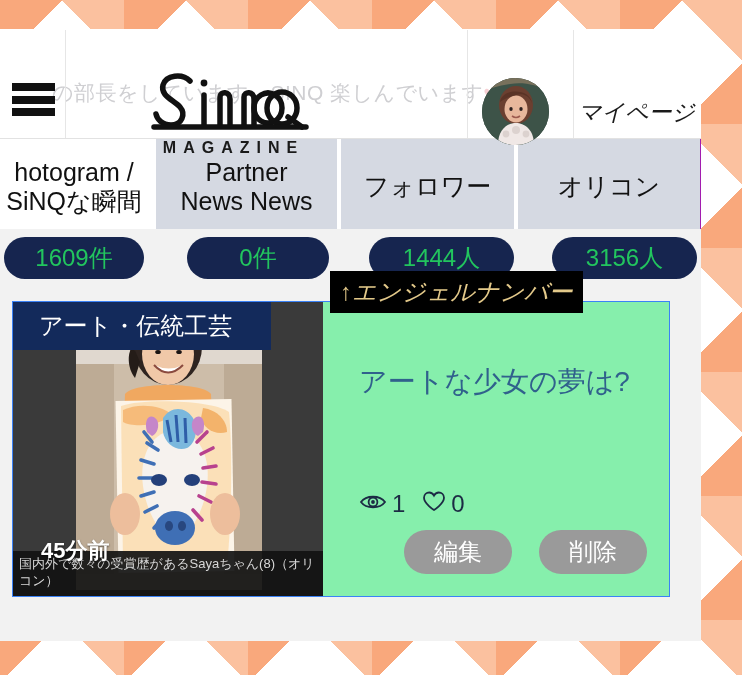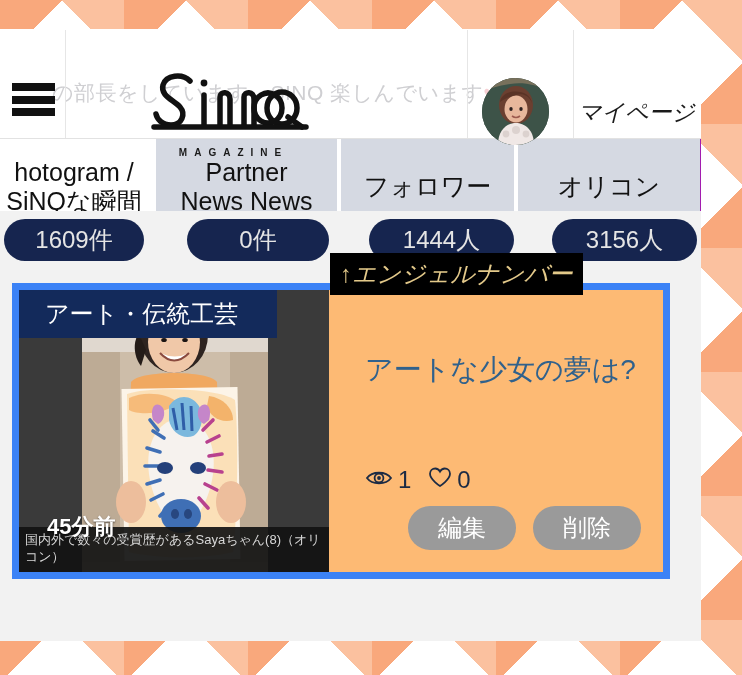--- a/index.html
+++ b/index.html
@@ -91,22 +91,22 @@
     position: absolute;
     left: 130px;
     top: 38px;
     width: 200px;
     z-index: 3;
     text-align: center;
   }
   .logo-mark { display: block; }
   .logo-sub {
     display: block;
-    margin-top: 10px;
-    font-size: 10px;
+    margin-top: 2px;
+    font-size: 16px;
     letter-spacing: 7px;
     color: #1a1a1a;
     font-weight: 700;
     text-align: center;
     text-indent: 7px;
   }
 
   .avatar {
     position: absolute;
     left: 482px;
@@ -126,21 +126,21 @@
     font-size: 23px;
     color: #1a1a1a;
     z-index: 4;
     white-space: nowrap;
     font-style: italic;
   }
 
   
   .tab-row {
     position: relative;
-    height: 72px;
+    height: 90px;
     background: #a21caf;
     display: flex;
     align-items: stretch;
     padding-left: 8px;
   }
   .tab {
     height: 96px;
     display: flex;
     align-items: center;
     justify-content: center;
@@ -166,21 +166,21 @@
     background: #f2f2f2;
     display: flex;
     align-items: center;
   }
   .count-badge {
     position: absolute;
     top: 8px;
     height: 42px;
     border-radius: 21px;
     background: #16254f;
-    color: #e5e5e5;
+    color: #22c55e;
     font-size: 24px;
     display: flex;
     align-items: center;
     justify-content: center;
     cursor: pointer;
   }
   .count-badge.c1 { left: 4px;   width: 140px; }
   .count-badge.c2 { left: 187px; width: 142px; }
   .count-badge.c3 { left: 369px; width: 145px; }
   .count-badge.c4 { left: 552px; width: 145px; }
@@ -198,22 +198,22 @@
     font-style: italic;
     z-index: 20;
   }
 
   
   .card {
     position: relative;
     margin: 6px 0 0 12px;
     width: 658px;
     height: 296px;
-    background: #fdba74;
-    border: 7px solid #3b82f6;
+    background: #86efac;
+    border: 1px solid #3b82f6;
     display: flex;
     overflow: hidden;
   }
 
   .card-media {
     position: relative;
     width: 310px;
     height: 100%;
     background: #3a3a3a;
     overflow: hidden;
@@ -283,21 +283,21 @@
     gap: 7px;
     font-size: 24px;
     color: #1c2b44;
   }
   .stat-group { display: flex; align-items: center; gap: 5px; }
   .card-actions {
     position: absolute;
     right: 22px;
     bottom: 22px;
     display: flex;
-    gap: 17px;
+    gap: 27px;
   }
   .action-btn {
     width: 108px;
     height: 44px;
     border-radius: 22px;
     background: #9a9a9a;
     color: #ffffff;
     border: none;
     font-size: 24px;
     font-family: inherit;

